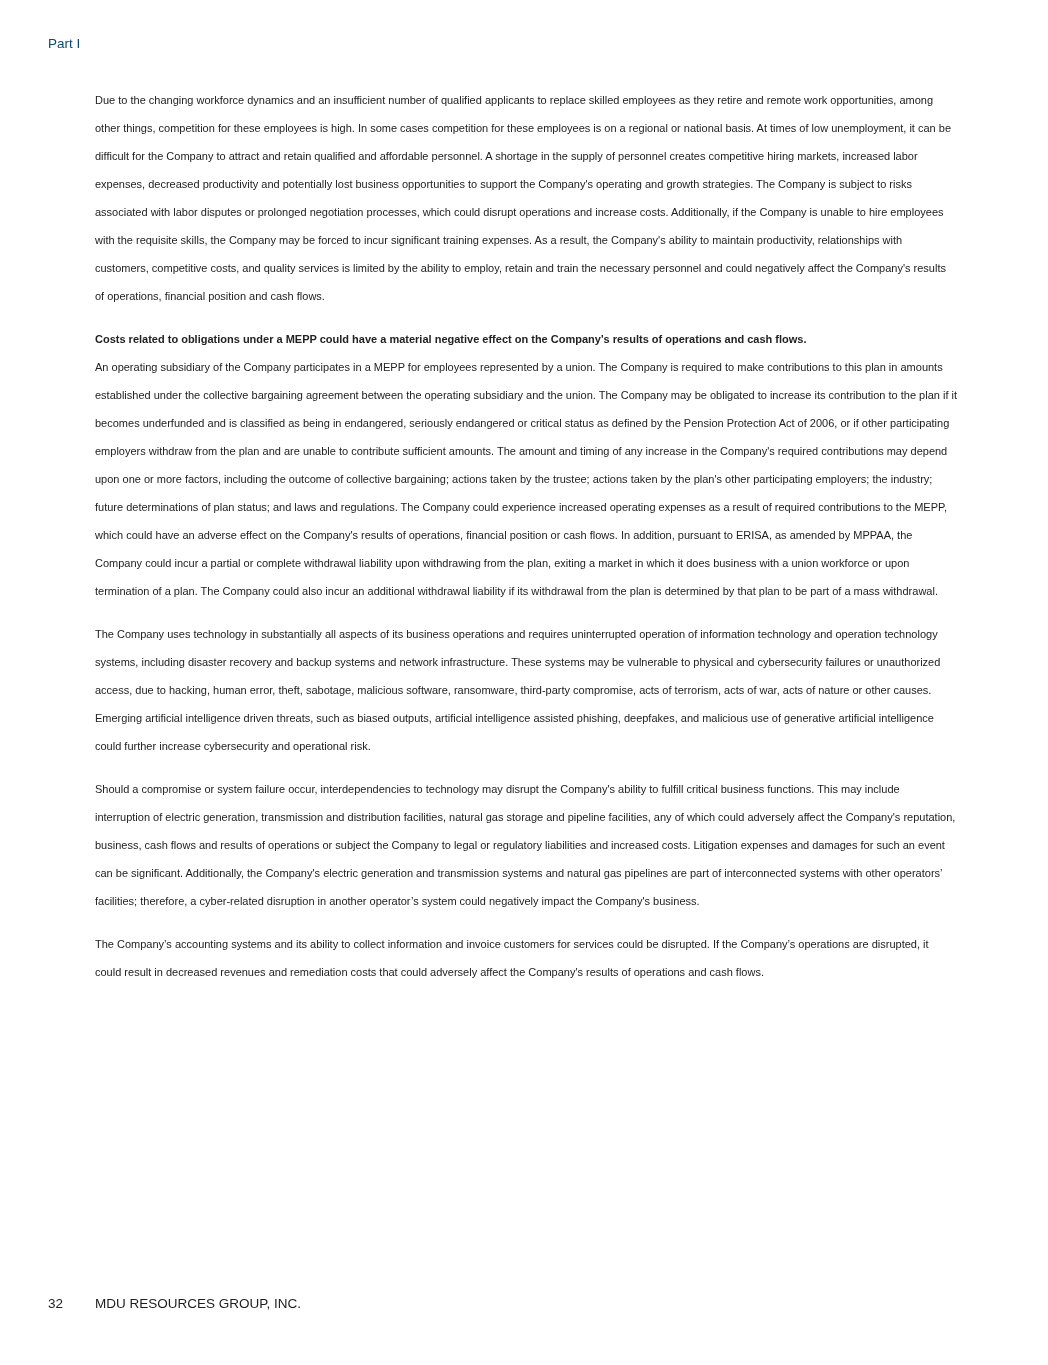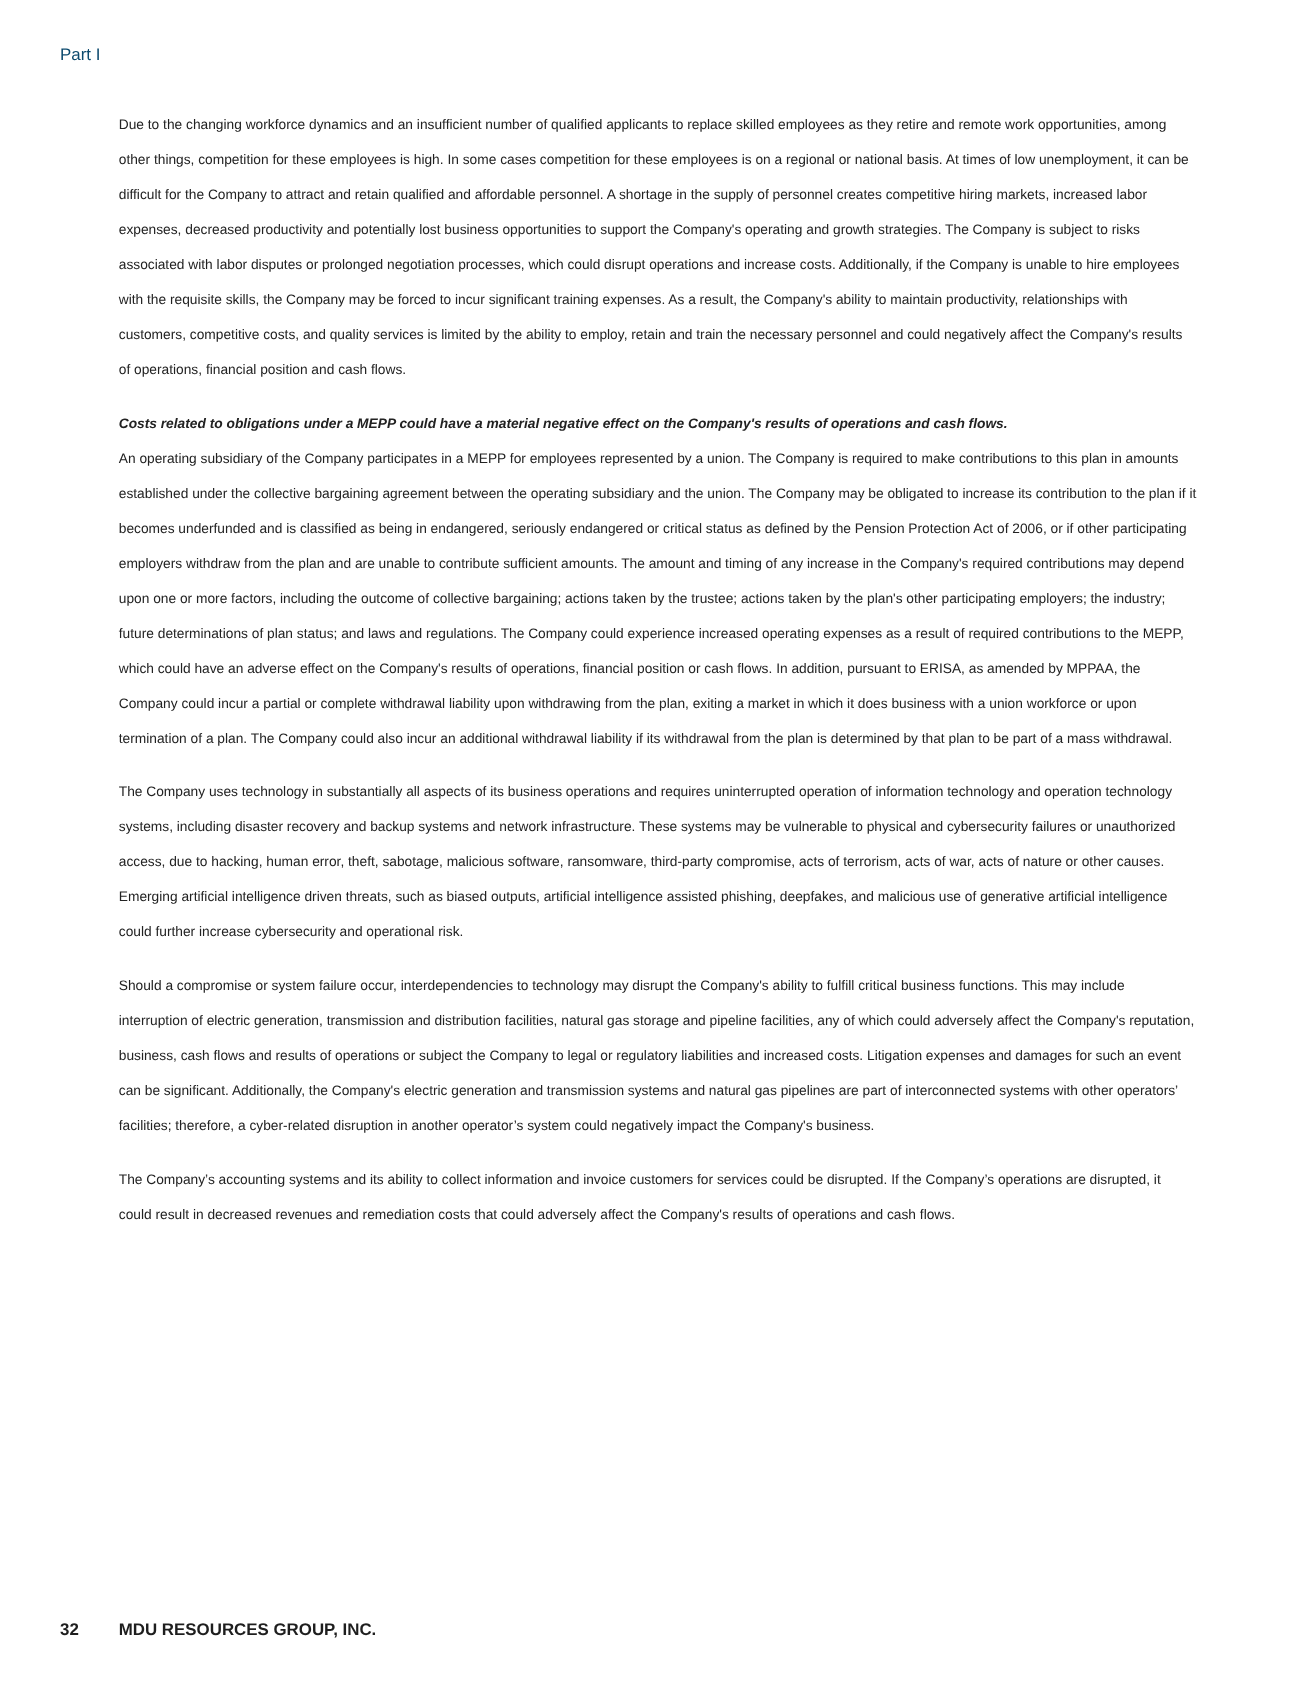--- a/index.html
+++ b/index.html
@@ -31,31 +31,30 @@
     font-size: 11px;
     line-height: 28px;
     text-align: left;
   }
   .para {
     margin: 0 0 15px 0;
   }
   .heading {
     margin: 0;
     font-weight: bold;
-    font-style: italic;
   }
   .extra-top {
     margin-top: 7px;
   }
   .footer {
     position: absolute;
     top: 1296px;
     left: 48px;
     font-size: 13.5px;
-    font-weight: bold;
+    font-weight: normal;
     color: #1e1e1e;
   }
   .page-number {
     display: inline-block;
     width: 47px;
   }
 </style>
 </head>
 <body>
 

